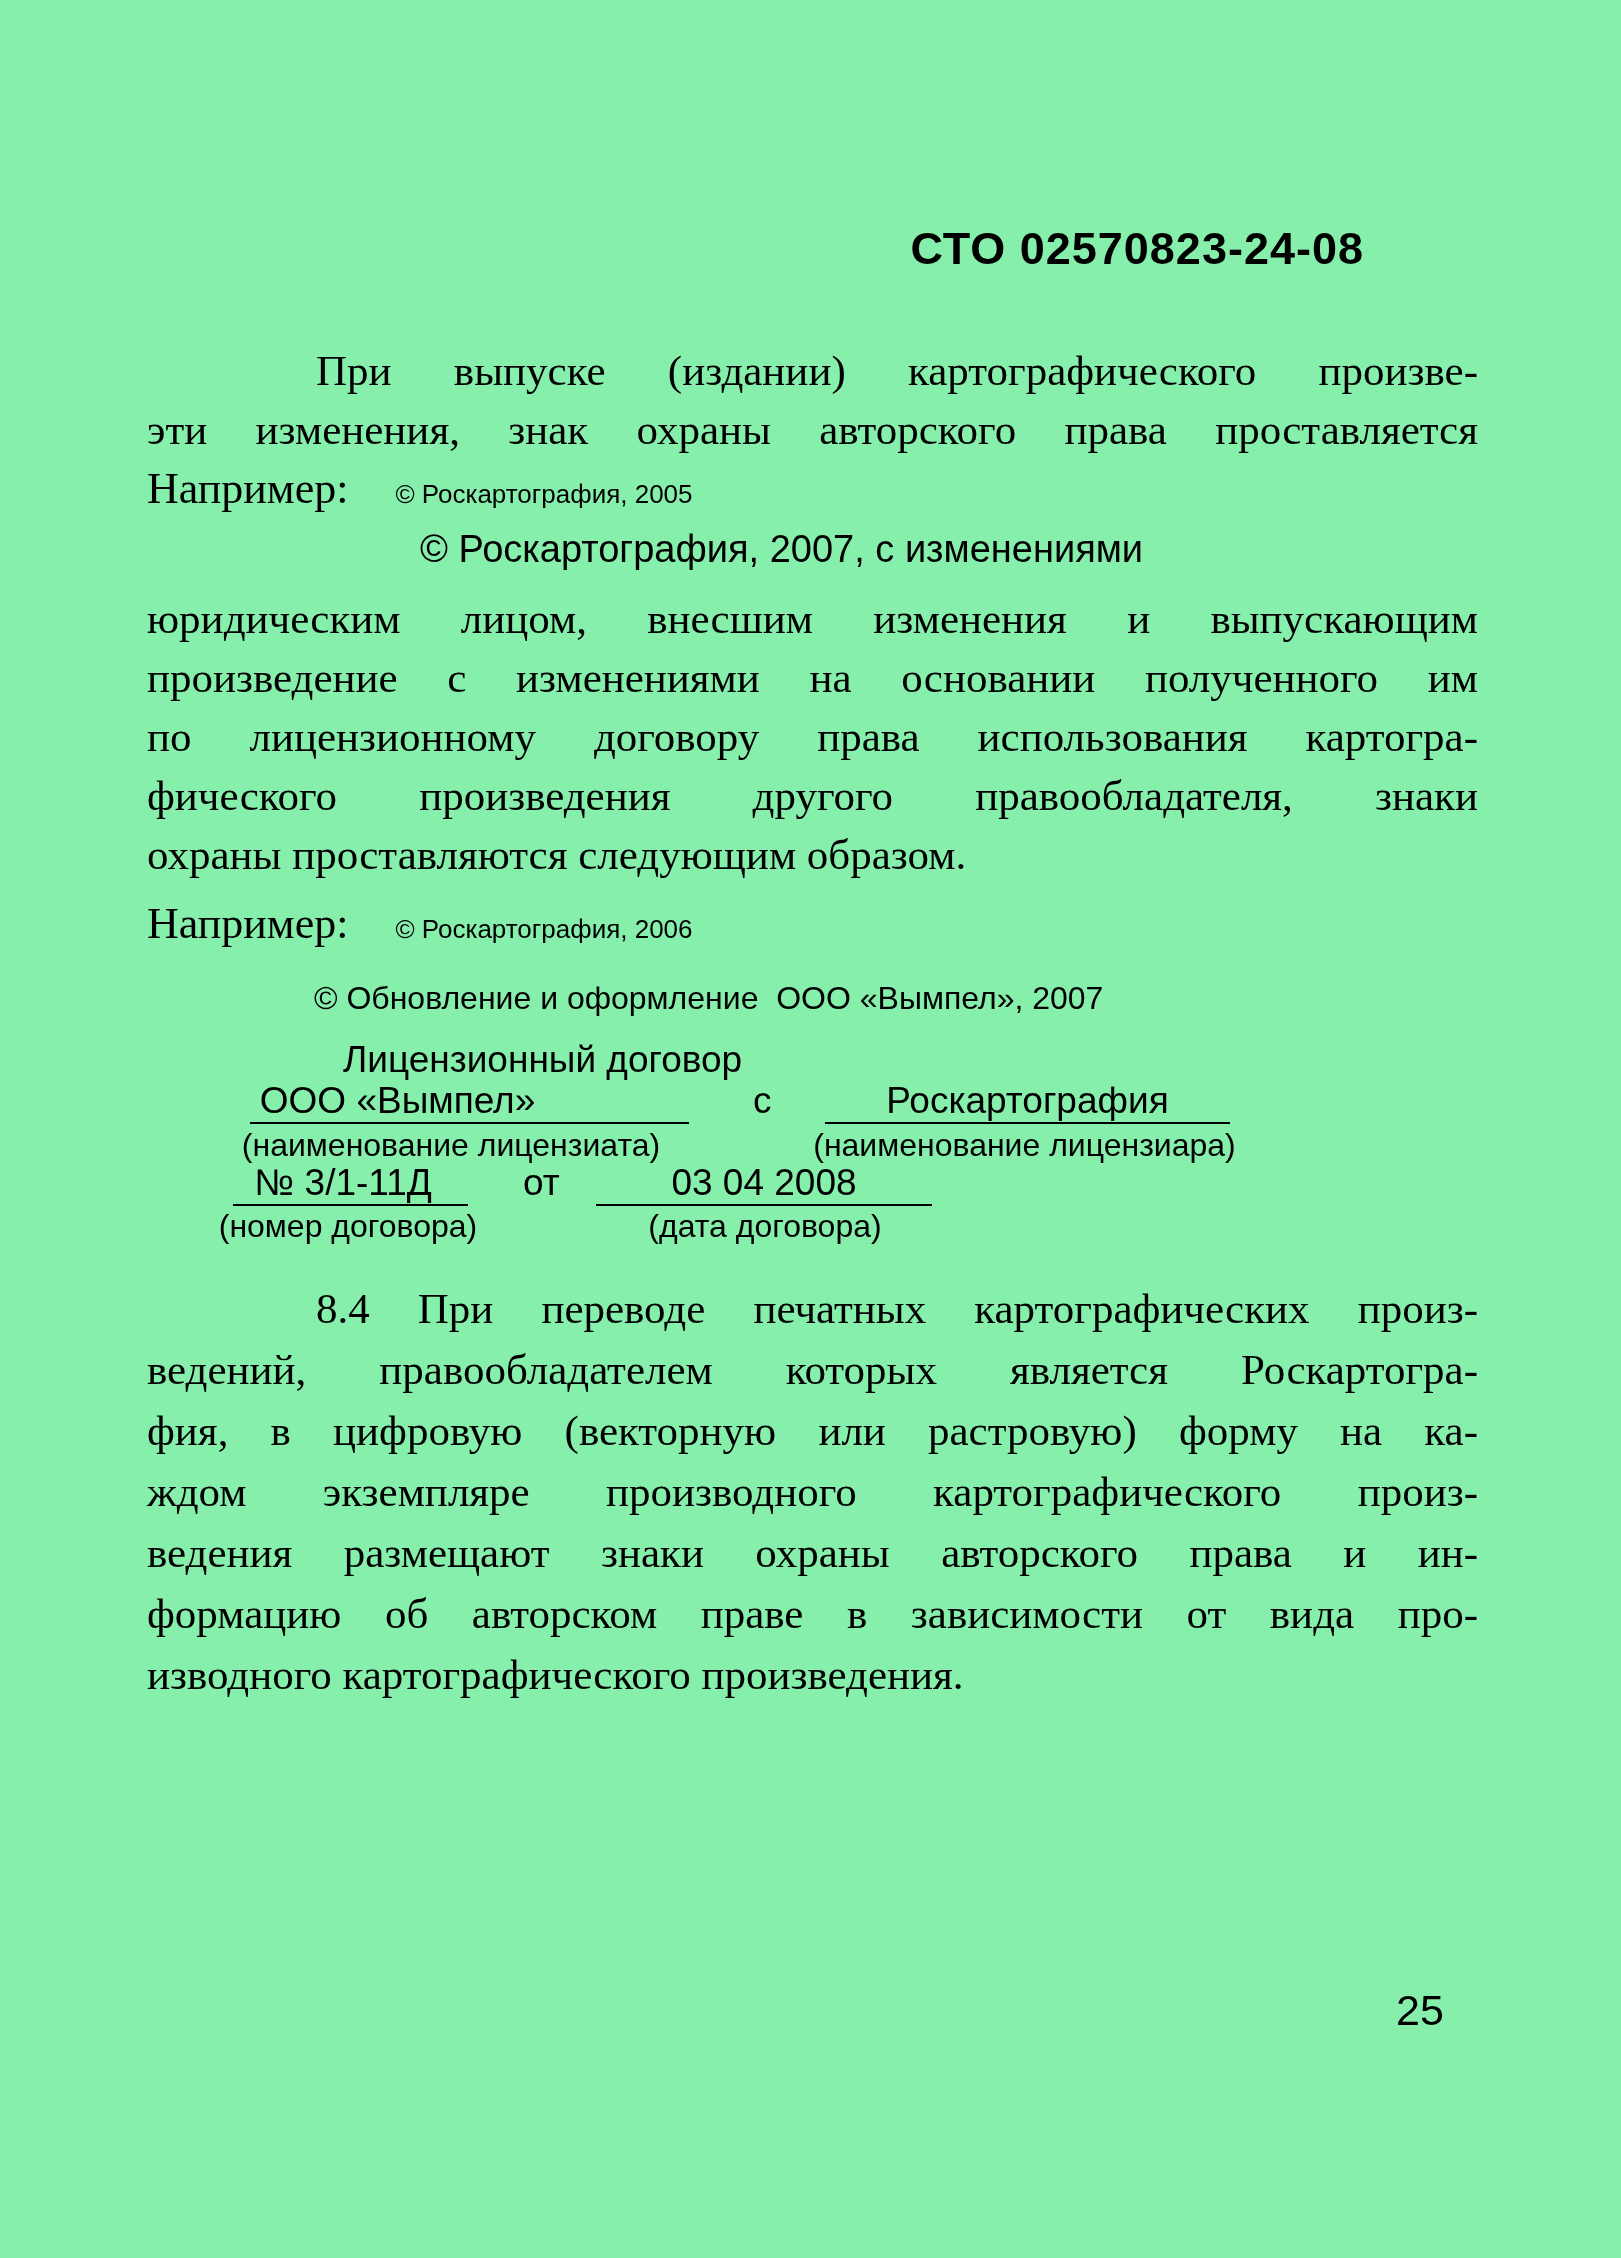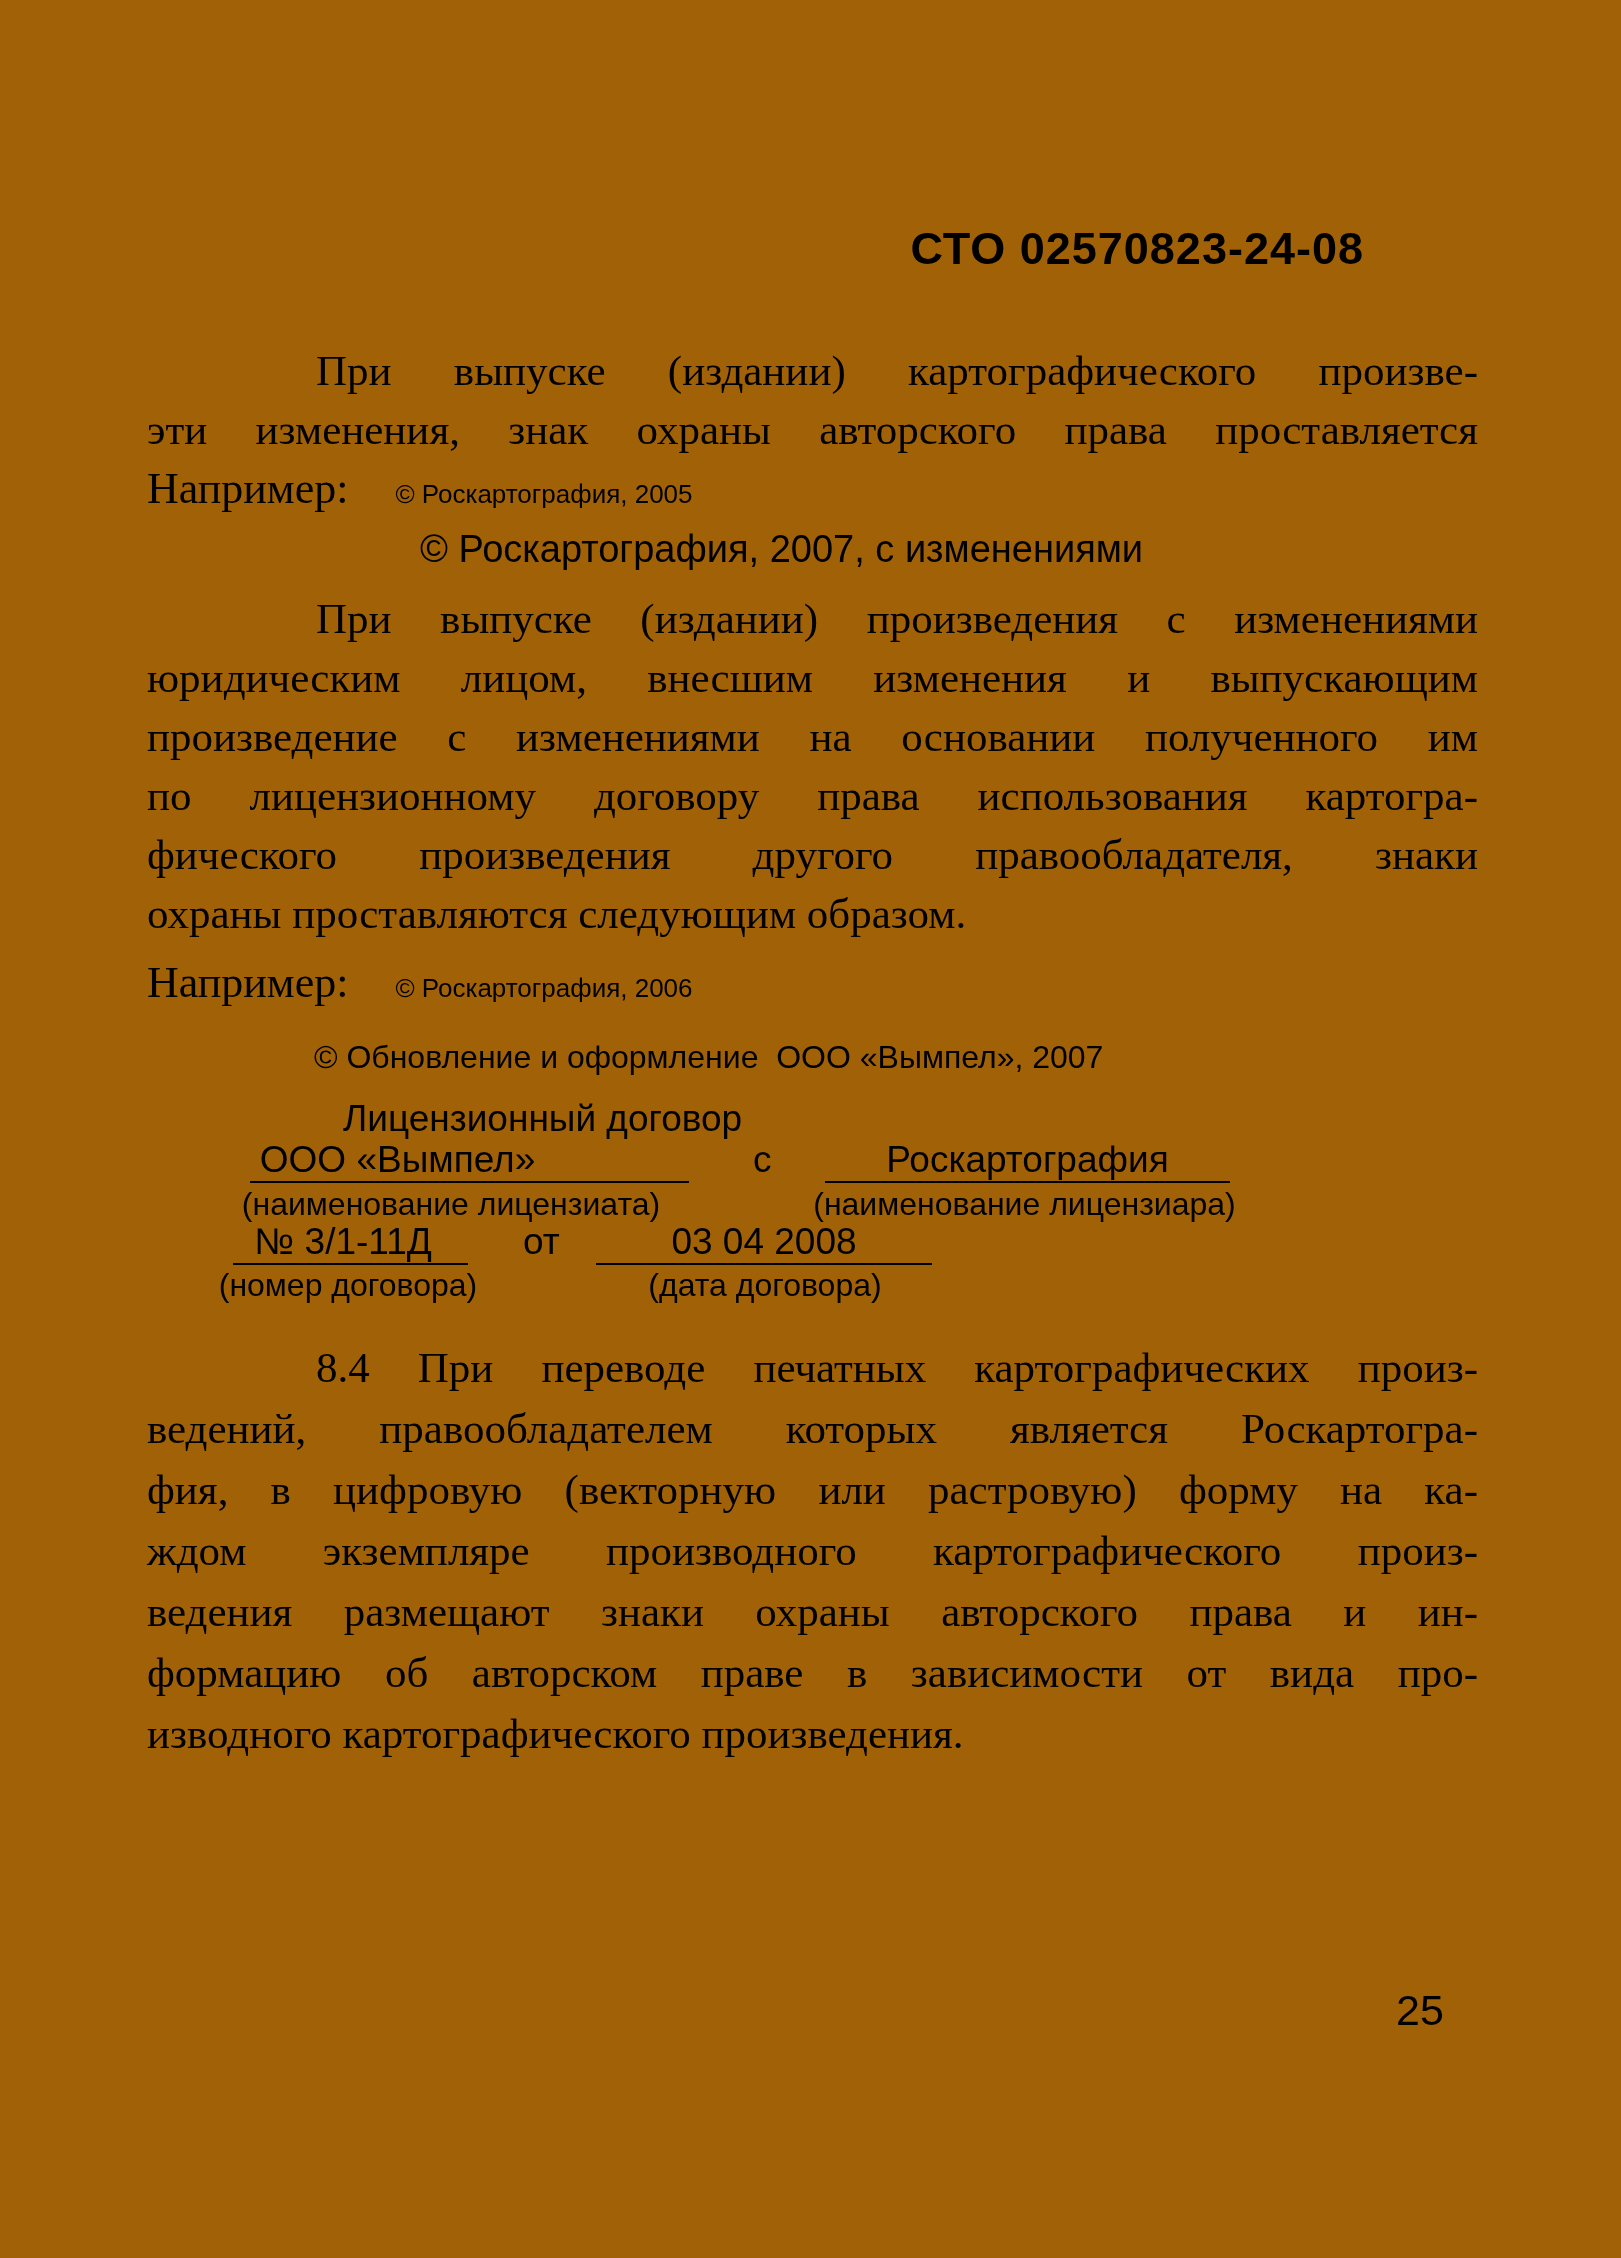--- a/index.html
+++ b/index.html
@@ -1,21 +1,21 @@
 <!DOCTYPE html>
 <html lang="ru"><head>
 <meta charset="utf-8">
 <style>
   html, body { margin: 0; padding: 0; background: #e8e8e8; }
   .page {
     position: relative;
     width: 1621px;
     height: 2258px;
     margin: 0 auto;
-    background: #a16207;
+    background: #86efac;
     color: #000000;
     overflow: hidden;
   }
   .content {
     padding-left: 147px;
     padding-right: 143px;
   }
   .doc-header {
     margin-top: 222px;
     text-align: right;
@@ -112,21 +112,20 @@
       <div class="jline">эти изменения, знак охраны авторского права проставляется</div>
     </div>
 
     <div class="example-row ex1">
       <span class="example-label">Например:</span>
       <span class="example-text">© Роскартография, 2005</span>
     </div>
     <div class="example-cont">© Роскартография, 2007, с изменениями</div>
 
     <div class="para p2">
-      <div class="jline indent">При выпуске (издании) произведения с изменениями</div>
       <div class="jline">юридическим лицом, внесшим изменения и выпускающим</div>
       <div class="jline">произведение с изменениями на основании полученного им</div>
       <div class="jline">по лицензионному договору права использования картогра-</div>
       <div class="jline">фического произведения другого правообладателя, знаки</div>
       <div class="last">охраны проставляются следующим образом.</div>
     </div>
 
     <div class="example-row ex2">
       <span class="example-label">Например:</span>
       <span class="example-text">© Роскартография, 2006</span>

